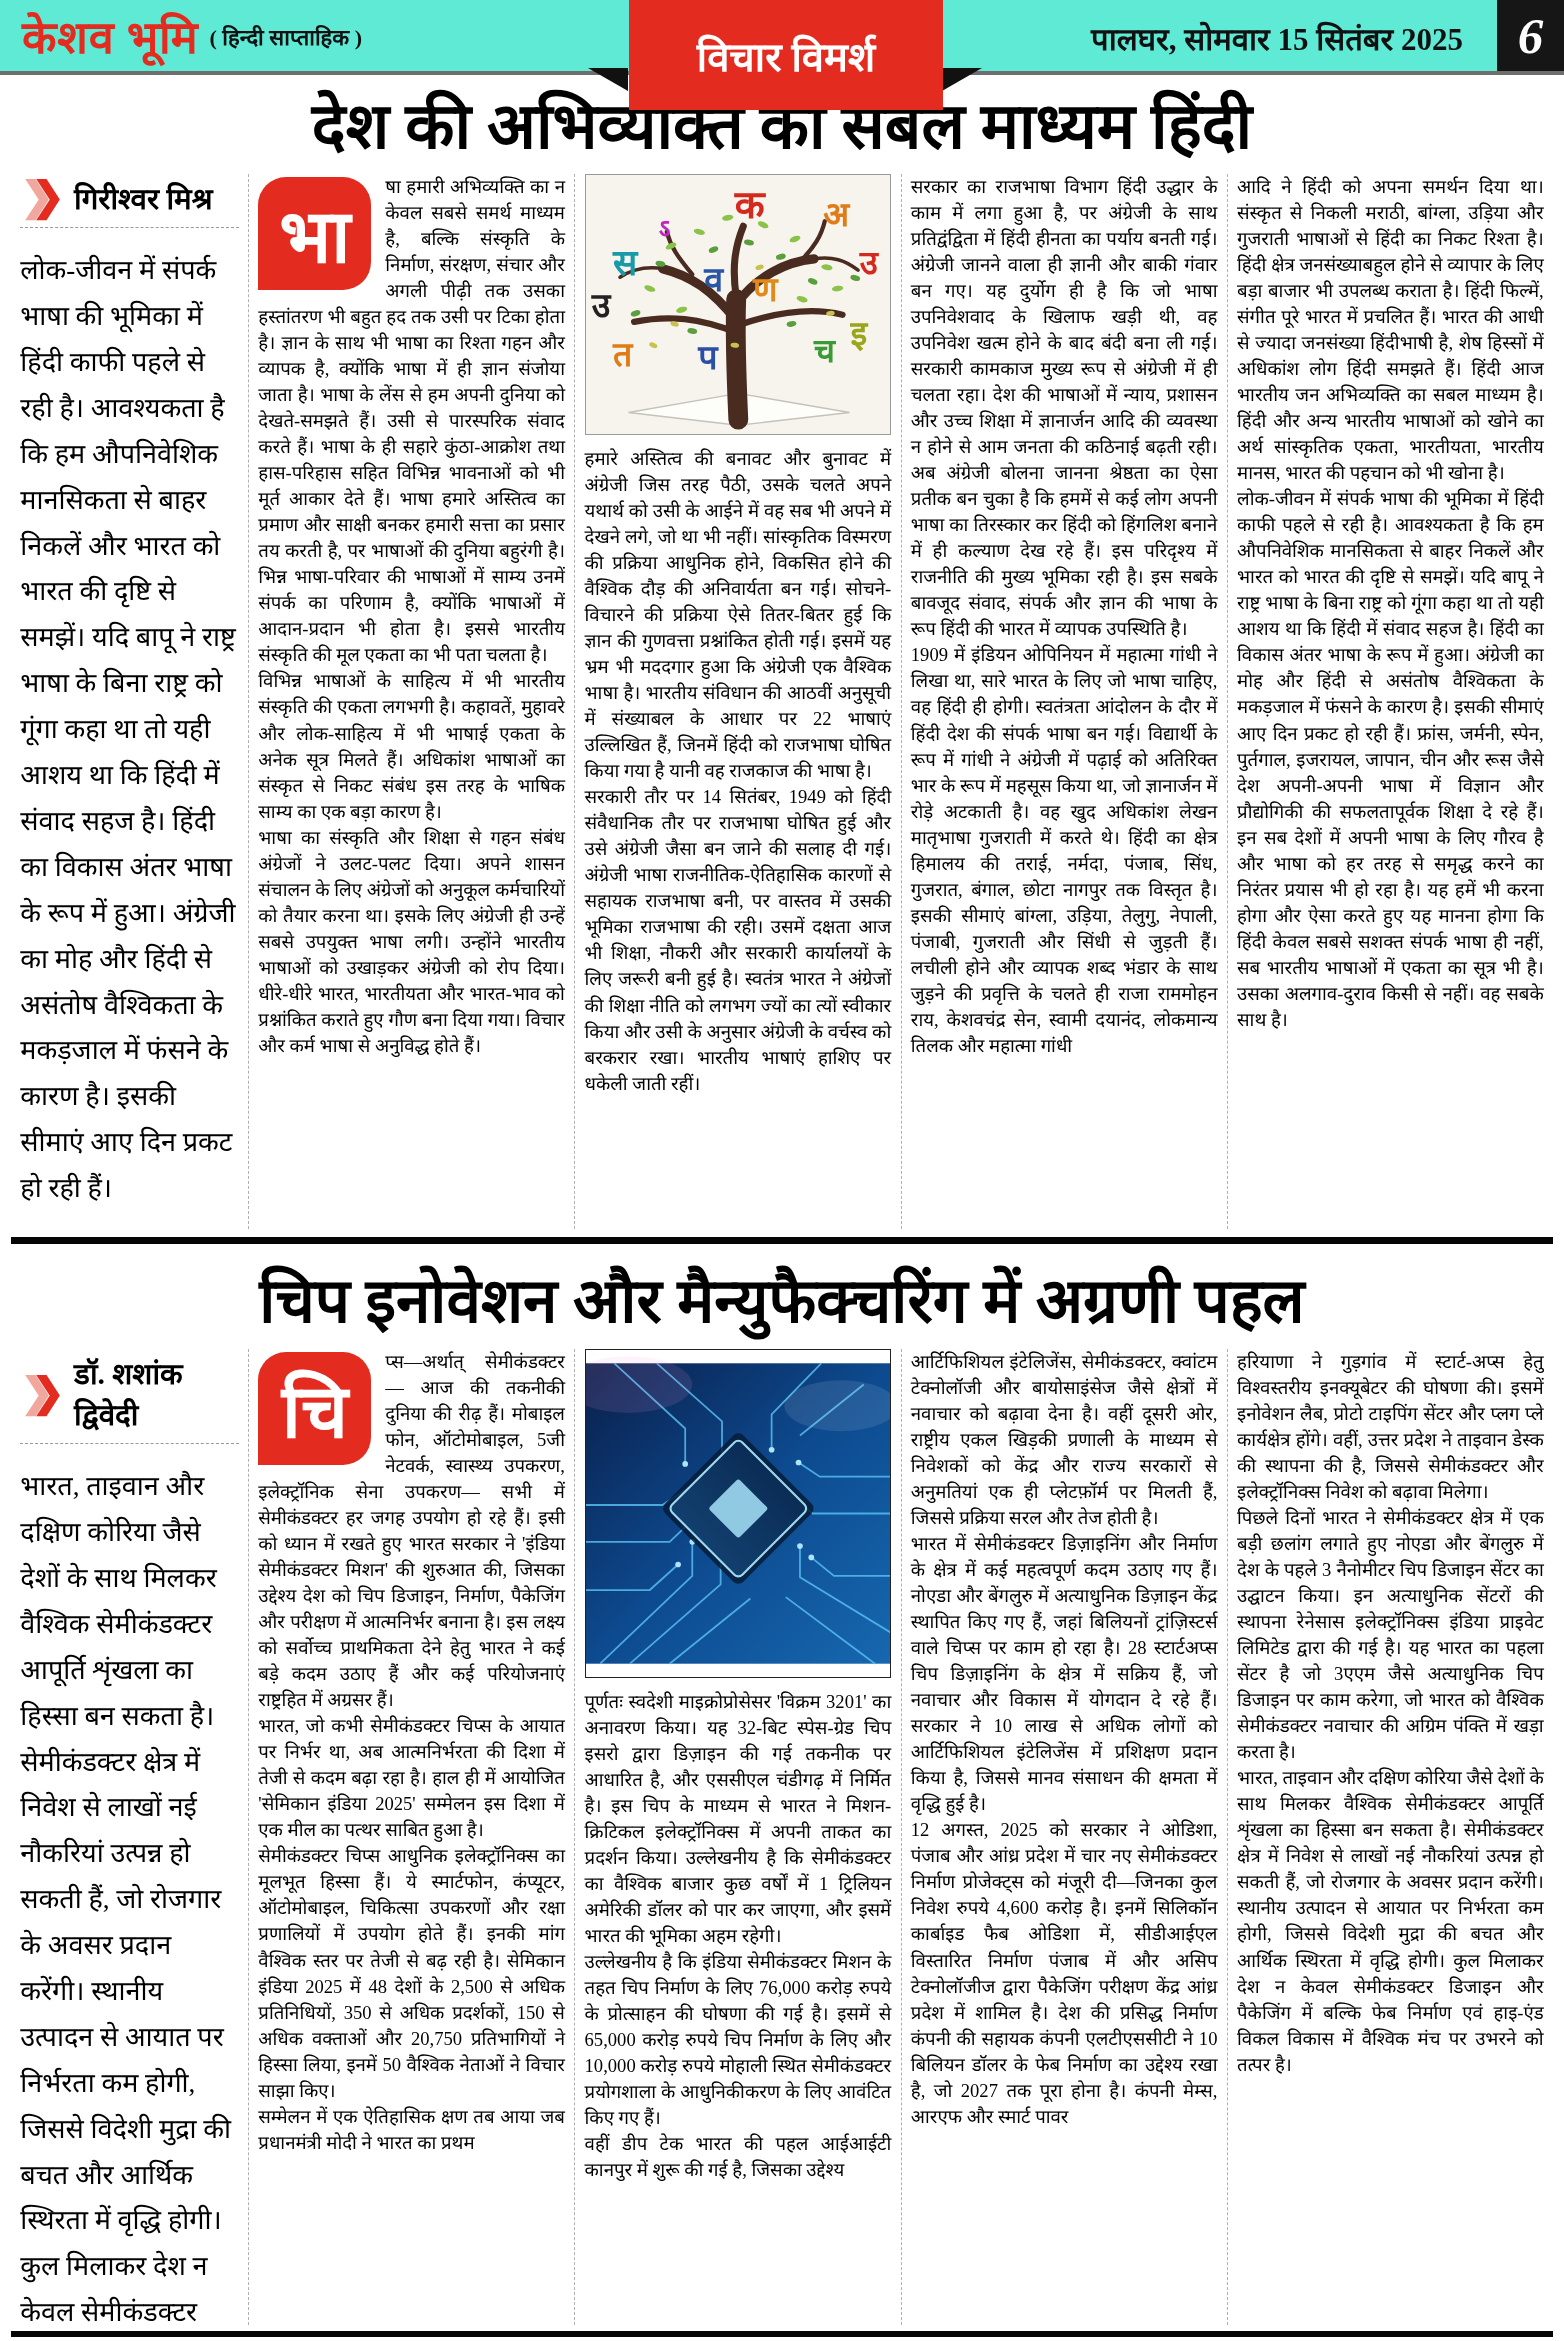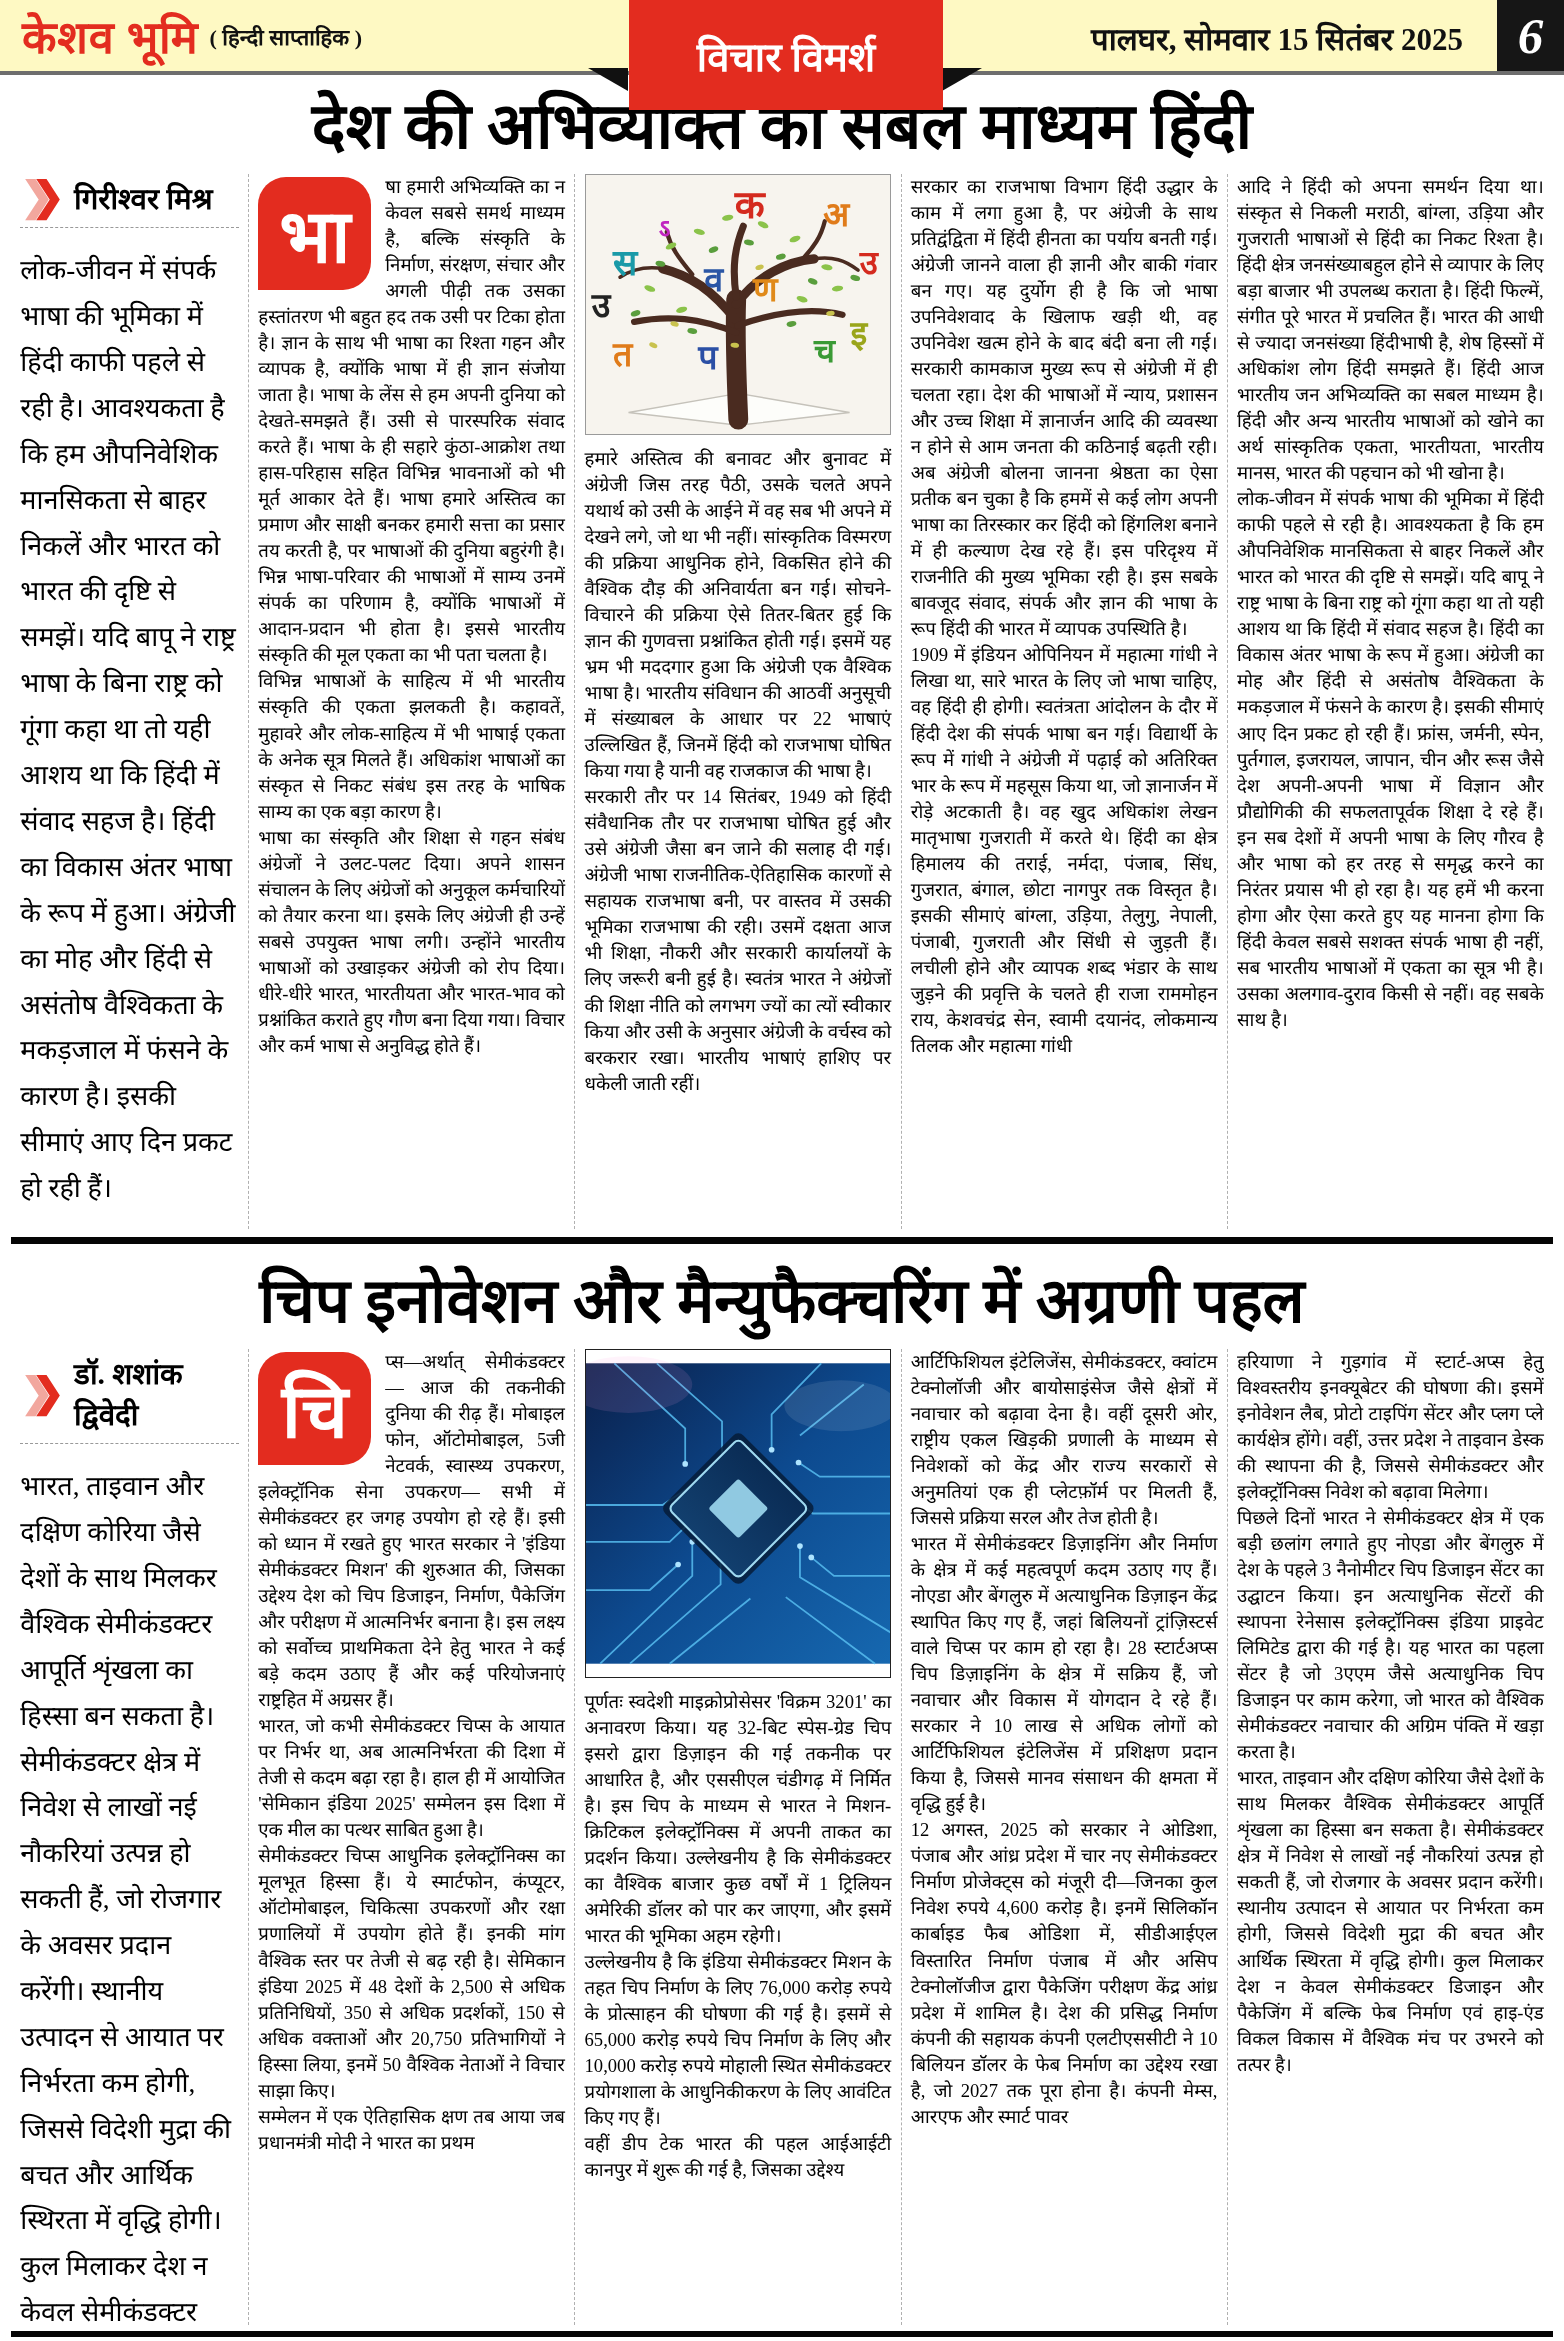--- a/index.html
+++ b/index.html
@@ -1,21 +1,21 @@
 <!DOCTYPE html>
 <html lang="hi" style="font-size:12.4px"><head>
 <meta charset="utf-8">
 <style>
   * { margin:0; padding:0; box-sizing:border-box; }
   html,body { width:1564px; background:#ffffff; color:#000;
     font-family:"Liberation Serif","DejaVu Serif",serif; }
   body { height:2342px; overflow:hidden; position:relative; }
 
   
-  .topbar { position:relative; height:71px; background:#fef9c3; z-index:5; }
+  .topbar { position:relative; height:71px; background:#5eead4; z-index:5; }
   .top-rule { position:absolute; top:71px; left:0; right:0; height:3.9px; background:#6e6e6e; z-index:1; }
   .masthead-wrap { position:absolute; left:22px; top:0; height:71px; display:flex; align-items:center; gap:11px; }
   .masthead { font-size:45px; font-weight:bold; color:#e32c1f; letter-spacing:0.8px; }
   .masthead-sub { font-size:22px; font-weight:bold; color:#111; }
   .section-badge { position:absolute; left:629px; top:0; width:314px; height:110px;
     background:#e32c1f; color:#fff; display:flex; align-items:center; justify-content:center;
     font-size:40px; font-weight:bold; z-index:6; }
   .badge-tri { position:absolute; top:68px; width:40px; height:23px; background:#111; z-index:5; }
   .badge-tri.left  { left:588px;  clip-path:polygon(0 0,100% 0,100% 100%); }
   .badge-tri.right { left:942px; clip-path:polygon(0 0,100% 0,0 100%); }
@@ -95,21 +95,21 @@
       <div class="byline">
         <span class="chev">❯</span>
         <span class="byline-name">गिरीश्वर मिश्र</span>
       </div>
       <div class="intro">लोक-जीवन में संपर्क भाषा की भूमिका में हिंदी काफी पहले से रही है। आवश्यकता है कि हम औपनिवेशिक मानसिकता से बाहर निकलें और भारत को भारत की दृष्टि से समझें। यदि बापू ने राष्ट्र भाषा के बिना राष्ट्र को गूंगा कहा था तो यही आशय था कि हिंदी में संवाद सहज है। हिंदी का विकास अंतर भाषा के रूप में हुआ। अंग्रेजी का मोह और हिंदी से असंतोष वैश्विकता के मकड़जाल में फंसने के कारण है। इसकी सीमाएं आए दिन प्रकट हो रही हैं।</div>
     </div>
 
     <div class="col">
       <span class="dropcap">भा</span>
       <p class="para">षा हमारी अभिव्यक्ति का न केवल सबसे समर्थ माध्यम है, बल्कि संस्कृति के निर्माण, संरक्षण, संचार और अगली पीढ़ी तक उसका हस्तांतरण भी बहुत हद तक उसी पर टिका होता है। ज्ञान के साथ भी भाषा का रिश्ता गहन और व्यापक है, क्योंकि भाषा में ही ज्ञान संजोया जाता है। भाषा के लेंस से हम अपनी दुनिया को देखते-समझते हैं। उसी से पारस्परिक संवाद करते हैं। भाषा के ही सहारे कुंठा-आक्रोश तथा हास-परिहास सहित विभिन्न भावनाओं को भी मूर्त आकार देते हैं। भाषा हमारे अस्तित्व का प्रमाण और साक्षी बनकर हमारी सत्ता का प्रसार तय करती है, पर भाषाओं की दुनिया बहुरंगी है। भिन्न भाषा-परिवार की भाषाओं में साम्य उनमें संपर्क का परिणाम है, क्योंकि भाषाओं में आदान-प्रदान भी होता है। इससे भारतीय संस्कृति की मूल एकता का भी पता चलता है।</p>
-      <p class="para">विभिन्न भाषाओं के साहित्य में भी भारतीय संस्कृति की एकता झलकती है। कहावतें, मुहावरे और लोक-साहित्य में भी भाषाई एकता के अनेक सूत्र मिलते हैं। अधिकांश भाषाओं का संस्कृत से निकट संबंध इस तरह के भाषिक साम्य का एक बड़ा कारण है।</p>
+      <p class="para">विभिन्न भाषाओं के साहित्य में भी भारतीय संस्कृति की एकता लगभगी है। कहावतें, मुहावरे और लोक-साहित्य में भी भाषाई एकता के अनेक सूत्र मिलते हैं। अधिकांश भाषाओं का संस्कृत से निकट संबंध इस तरह के भाषिक साम्य का एक बड़ा कारण है।</p>
       <p class="para">भाषा का संस्कृति और शिक्षा से गहन संबंध अंग्रेजों ने उलट-पलट दिया। अपने शासन संचालन के लिए अंग्रेजों को अनुकूल कर्मचारियों को तैयार करना था। इसके लिए अंग्रेजी ही उन्हें सबसे उपयुक्त भाषा लगी। उन्होंने भारतीय भाषाओं को उखाड़कर अंग्रेजी को रोप दिया। धीरे-धीरे भारत, भारतीयता और भारत-भाव को प्रश्नांकित कराते हुए गौण बना दिया गया। विचार और कर्म भाषा से अनुविद्ध होते हैं।</p>
     </div>
 
     <div class="col">
       <div class="art-img tree">
         <svg viewBox="0 0 430 345">
           <rect x="0" y="0" width="430" height="345" fill="#f7f4ee"></rect>
           <path d="M60,325 L215,298 L372,325 L215,343 Z" fill="#fdfdfa" stroke="#c5c2ba" stroke-width="2"></path>
           <g stroke="#4a2b20" fill="none" stroke-linecap="round">
             <path d="M215,335 C212,270 210,220 212,165" stroke-width="28"></path>

